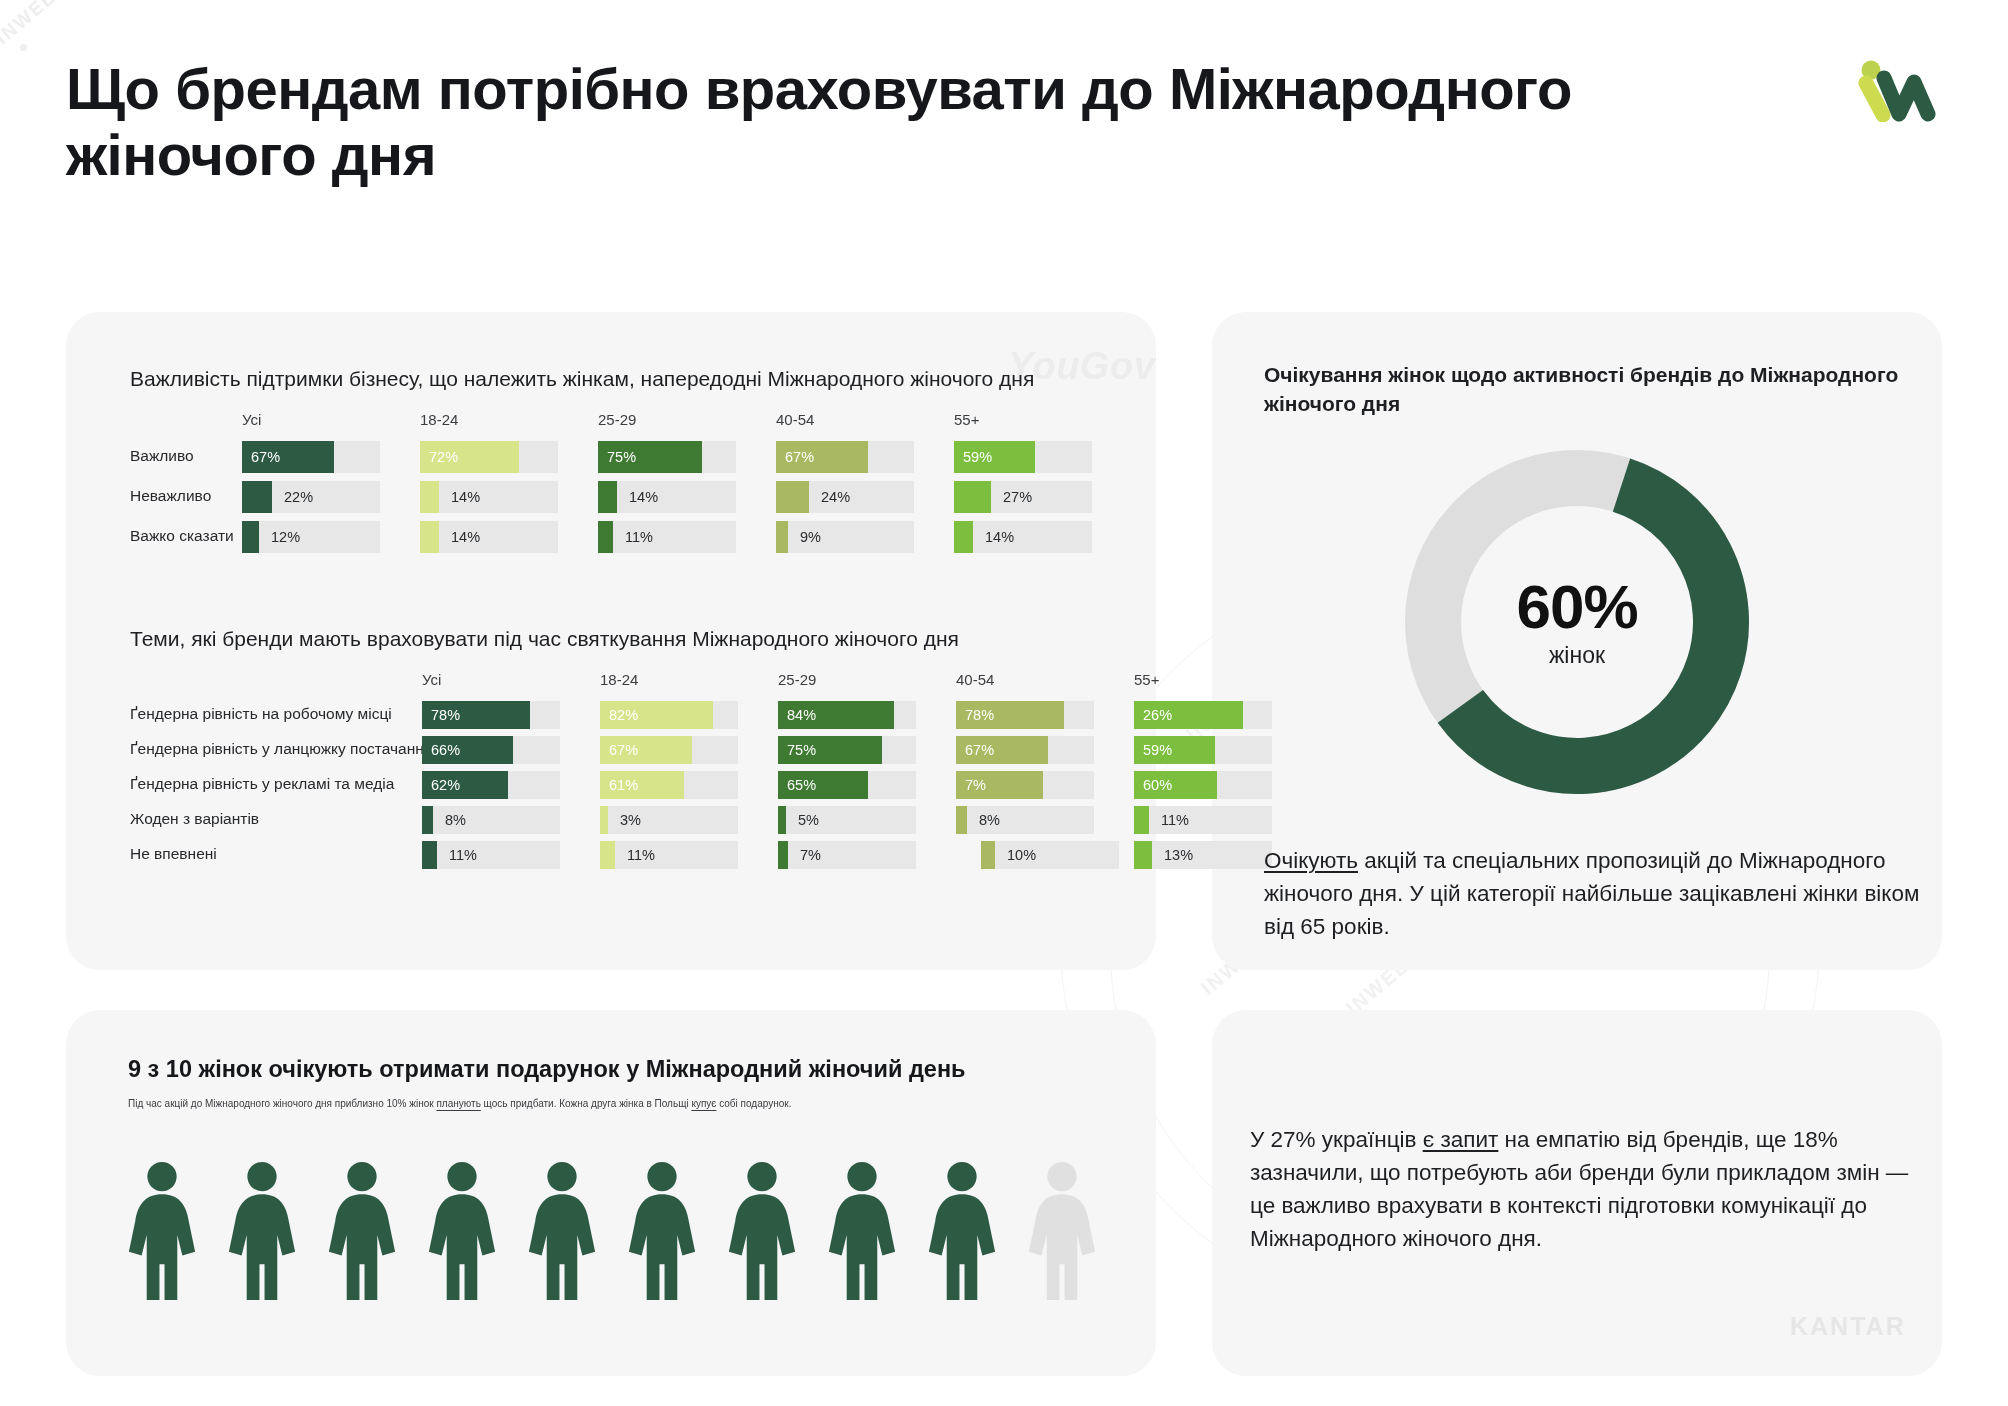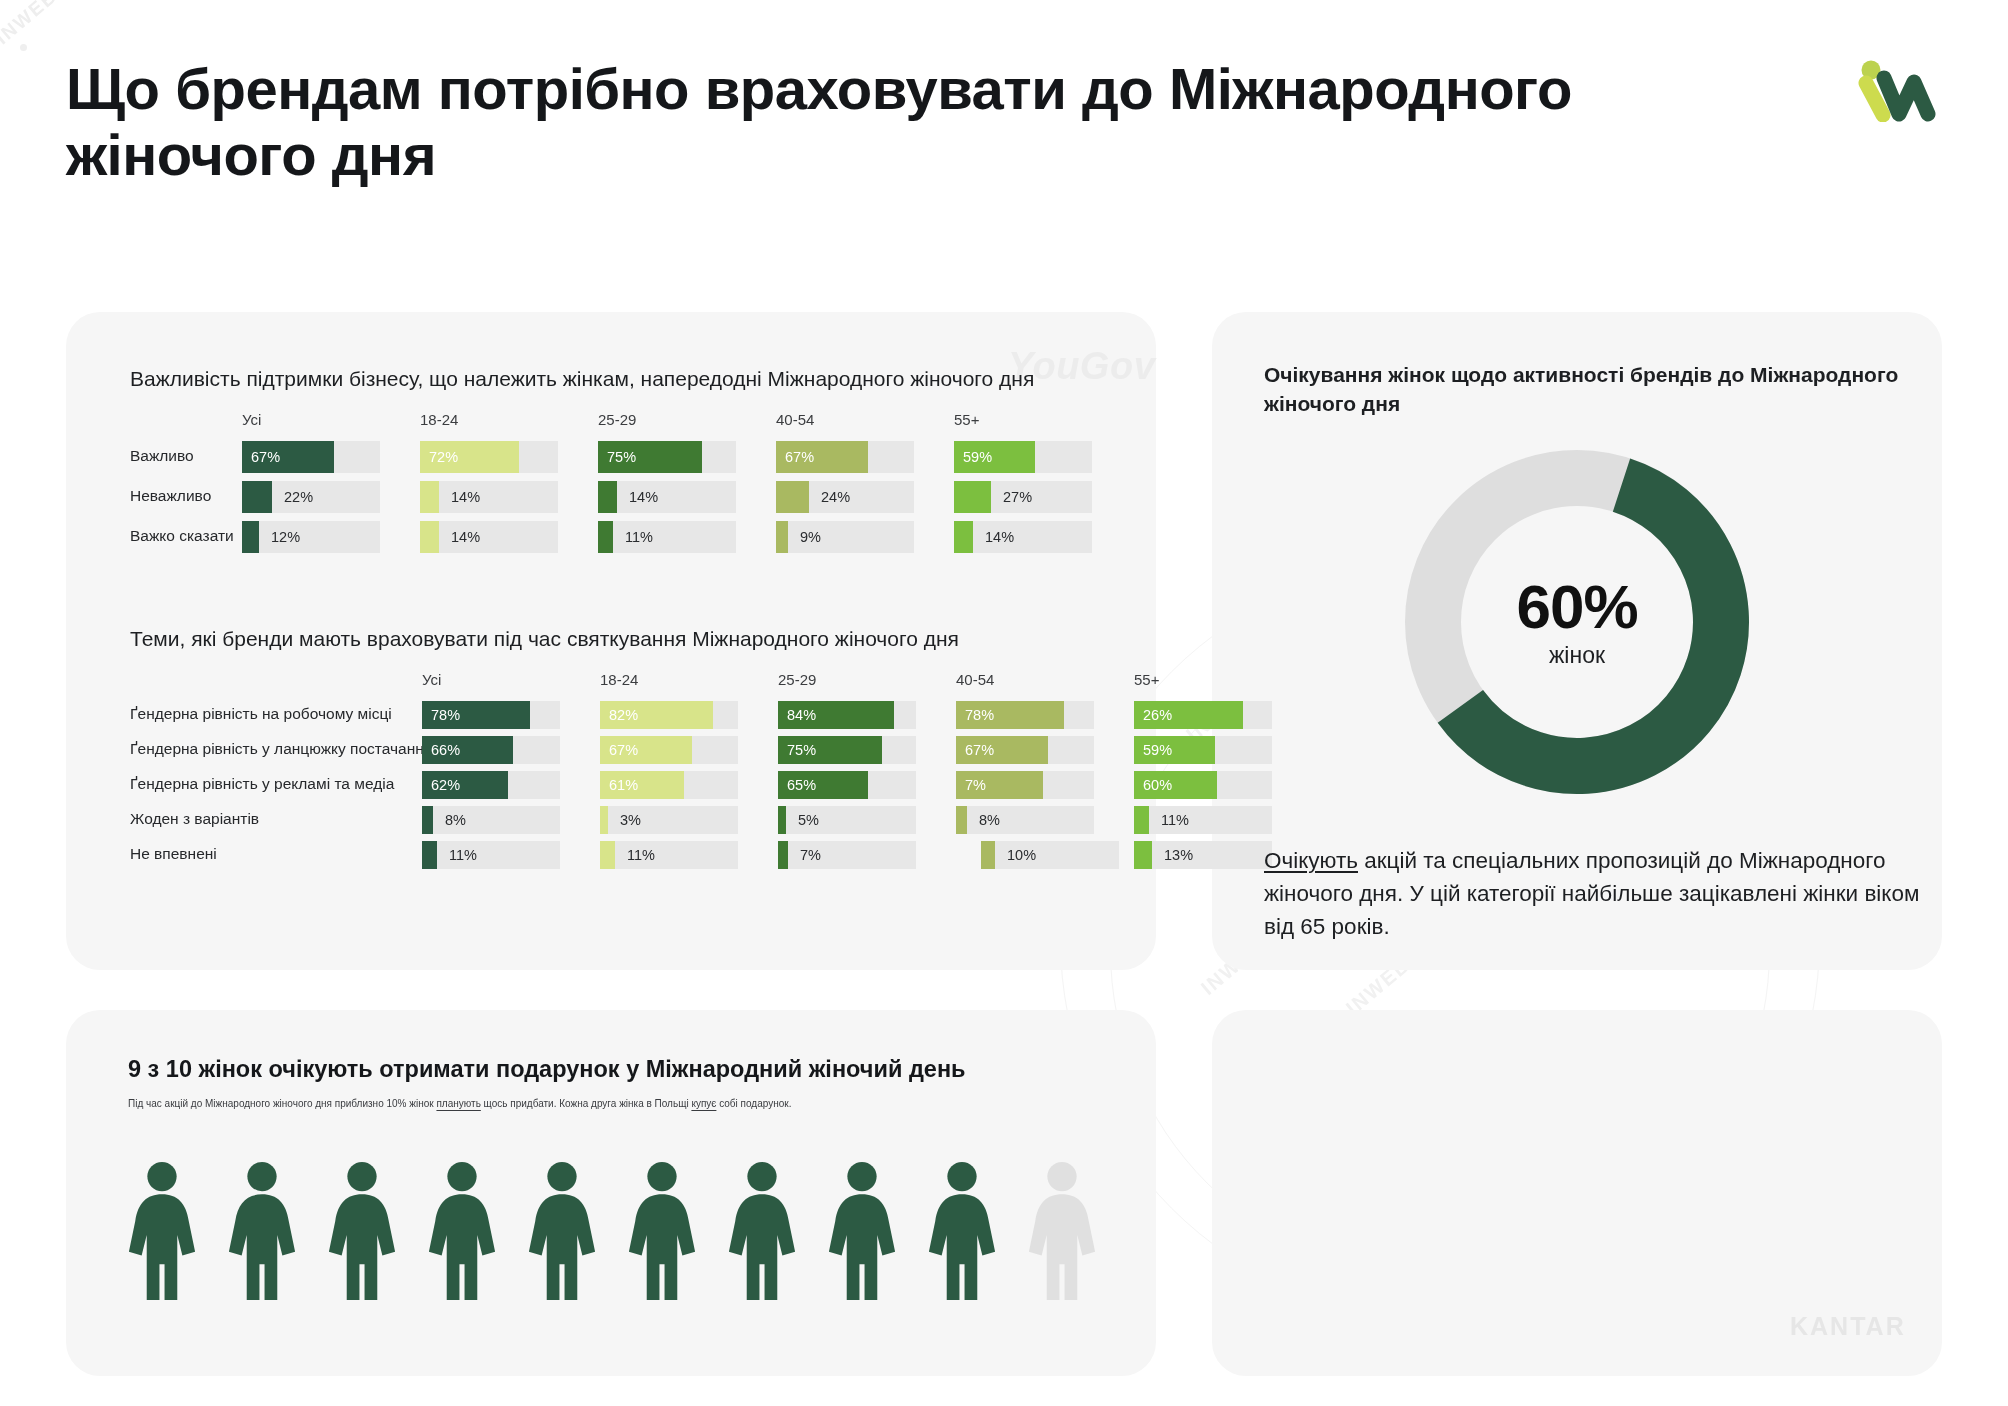--- a/index.html
+++ b/index.html
@@ -445,14 +445,17 @@
         </svg>
       </div>
       <div>
         <svg viewBox="0 0 56 110" aria-hidden="true" fill="#e0e0e0">
           <circle cx="28" cy="13" r="11.5"></circle>
           <path d="M28 27 C16 27 9 34 7 48 L2 72 L12 75 L16 59 L16 110 L26 110 L26 82 L30 82 L30 110 L40 110 L40 59 L44 75 L54 72 L49 48 C47 34 40 27 28 27 Z"></path>
         </svg>
       </div>
     </div>
 
+  <div class="body-text" id="note-text">
+    <span>У 27% українців </span><u class="ul">є запит</u><span> на емпатію від брендів, ще 18% зазначили, що потребують аби бренди були прикладом змін — це важливо врахувати в контексті підготовки комунікації до Міжнародного жіночого дня.</span>
+  </div>
 
 </div>
 
 </body></html>

